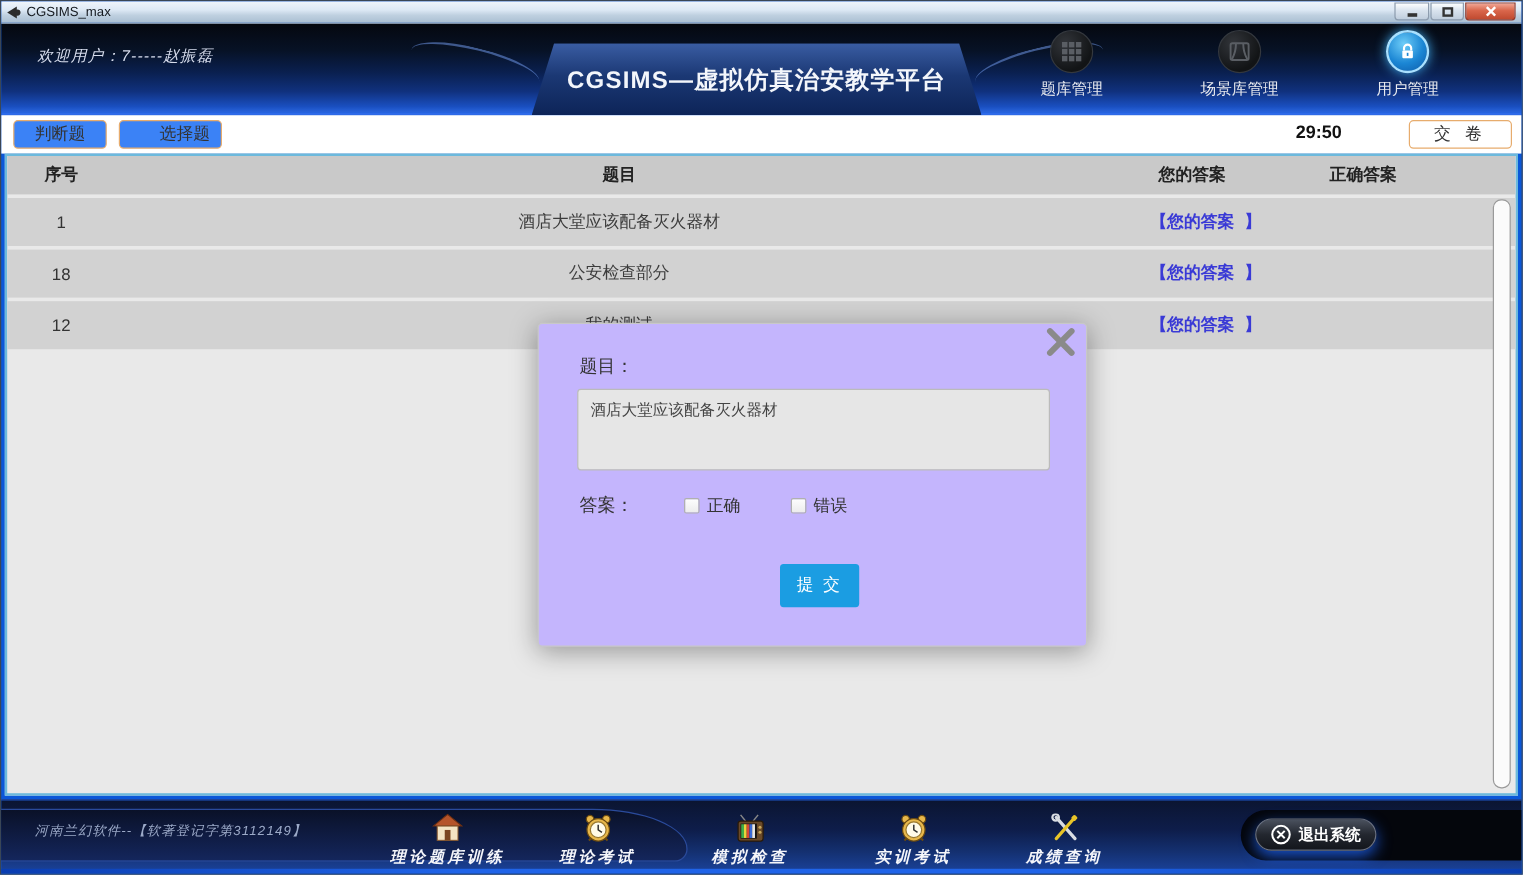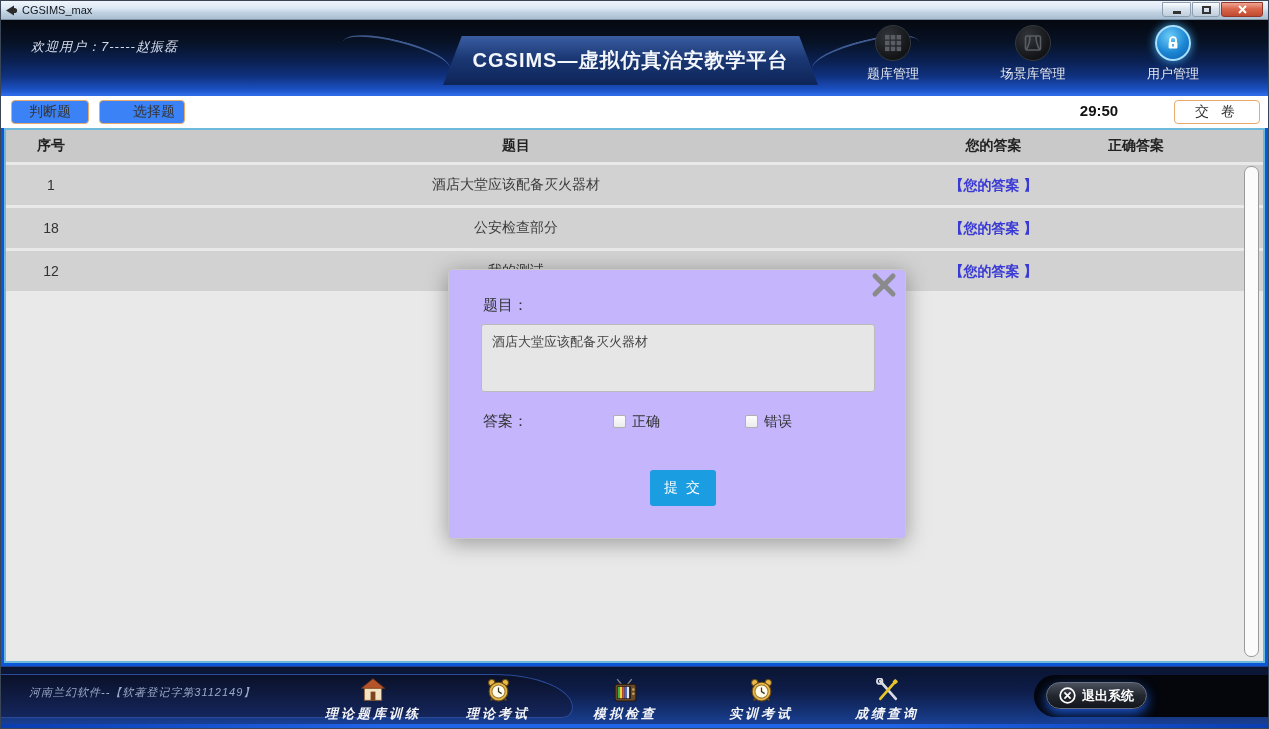--- a/index.html
+++ b/index.html
@@ -19,21 +19,21 @@
   .tb-btn.min { width:29px; } .tb-btn.max { width:28px; }
   .tb-btn.close { width:42px; border-color:#93382a; background:linear-gradient(180deg,#f0a695,#d9664b 45%,#c04a30); }
   .g-min { display:block; width:8px; height:3px; background:#333; margin-top:6px; }
   .g-max { display:block; width:9px; height:8px; border:2px solid #333; }
 
   
   .header { flex:0 0 76px; position:relative;
             background:linear-gradient(180deg,#05080f 0%,#071226 30%,#0a2050 55%,#10317e 76%,#1a4fc0 93%,#2a66e0 100%);
             border-bottom:2px solid #2e6ae8; }
   .welcome { position:absolute; left:30px; top:18px; font-size:13px; font-style:italic; color:#d6dcec; letter-spacing:1px; }
-  .banner { position:absolute; left:442px; top:16px; width:375px; height:49px;
+  .banner { position:absolute; left:442px; top:16px; width:375px; height:60px;
             background:linear-gradient(180deg,#3a5da3 0%,#1b3874 45%,#0d2458 100%);
             clip-path:polygon(5% 0,95% 0,100% 100%,0 100%);
             display:flex; align-items:center; justify-content:center; }
   .banner span { color:#f3f6fb; font-size:20px; font-weight:bold; letter-spacing:1px; }
   .wing { position:absolute; top:20px; width:110px; height:30px; border-top:2px solid rgba(110,150,230,.55); border-radius:50%; }
   .wing.l { left:340px; transform:rotate(14deg); }
   .wing.r { left:810px; transform:rotate(-14deg); }
   .nav { position:absolute; right:25px; top:5px; width:420px; display:flex; }
   .nav-item { flex:1; display:flex; flex-direction:column; align-items:center; cursor:pointer; }
   .nav-circle { width:36px; height:36px; border-radius:50%; background:radial-gradient(circle at 35% 30%,#32353a,#121416 70%);
@@ -53,33 +53,33 @@
               border:1px solid #e7ac6d; border-radius:4px; font-size:14px; color:#333; cursor:pointer; font-family:inherit; letter-spacing:4px;}
 
   
   .content { flex:1; margin:0 3px 3px 3px; border:2px solid #6cb9dc; background:#e9e9e9; position:relative; overflow:hidden; }
   .thead { display:grid; grid-template-columns:90px 840px 115px 170px 1fr; height:32px; background:#c9c9c9; align-items:center; }
   .thead div { font-size:14px; font-weight:bold; color:#222; text-align:center; }
   .trow { display:grid; grid-template-columns:90px 840px 115px 170px 1fr; height:40px; background:#d2d2d2;
           margin-top:3px; align-items:center; cursor:pointer; }
   .c-no { text-align:center; font-size:14px; color:#333; }
   .c-q  { text-align:center; font-size:14px; color:#3c3c3c; }
-  .c-ya { text-align:center; }
+  .c-ya { text-align:right;font-family:Liberation Mono, monospace; }
   .c-ya a { font-size:14px; font-weight:bold; color:#3a3ad6; text-decoration:none; cursor:pointer; white-space:nowrap; }
   .vscroll { position:absolute; right:4px; top:36px; bottom:4px; width:15px; background:#fbfbfb;
              border:1px solid #9a9a9a; border-radius:7px; cursor:pointer; }
 
   
   .modal { position:absolute; left:447px; top:268px; width:458px; height:270px; background:#c4b5fd;
            border:1px solid #c8c8c8; border-radius:4px; box-shadow:0 4px 22px rgba(0,0,0,.35); z-index:50; }
   .modal-close { position:absolute; top:2px; right:8px; width:26px; height:26px; cursor:pointer; }
   .m-qlabel { position:absolute; left:34px; top:26px; font-size:15px; color:#333; }
   .m-textarea { position:absolute; left:32px; top:54px; width:394px; height:68px; background:#e6e6e6;
                 border:1px solid #bbb; border-radius:3px; padding:8px 10px; font-size:13px; color:#444; cursor:text; }
-  .m-answer-row { position:absolute; left:34px; top:142px; display:flex; align-items:center;gap:43px; }
+  .m-answer-row { position:absolute; left:34px; top:142px; display:flex; align-items:center; }
   .m-alabel { font-size:15px; color:#333; margin-right:42px; }
   .opt { display:flex; align-items:center; margin-right:42px; cursor:pointer; }
   .cb { width:13px; height:13px; border:1px solid #b0b0b0; border-radius:2px; background:linear-gradient(#fdfdfd,#ececec);
         margin-right:6px; cursor:pointer; }
   .opt span.ol { font-size:14px; color:#333; }
   .m-submit { position:absolute; left:201px; top:200px; width:66px; height:36px; background:#1b9de2; color:#fff;
               border:none; border-radius:3px; font-size:14px; cursor:pointer; font-family:inherit; letter-spacing:2px; }
 
   
   .footer { flex:0 0 62px; position:relative;

